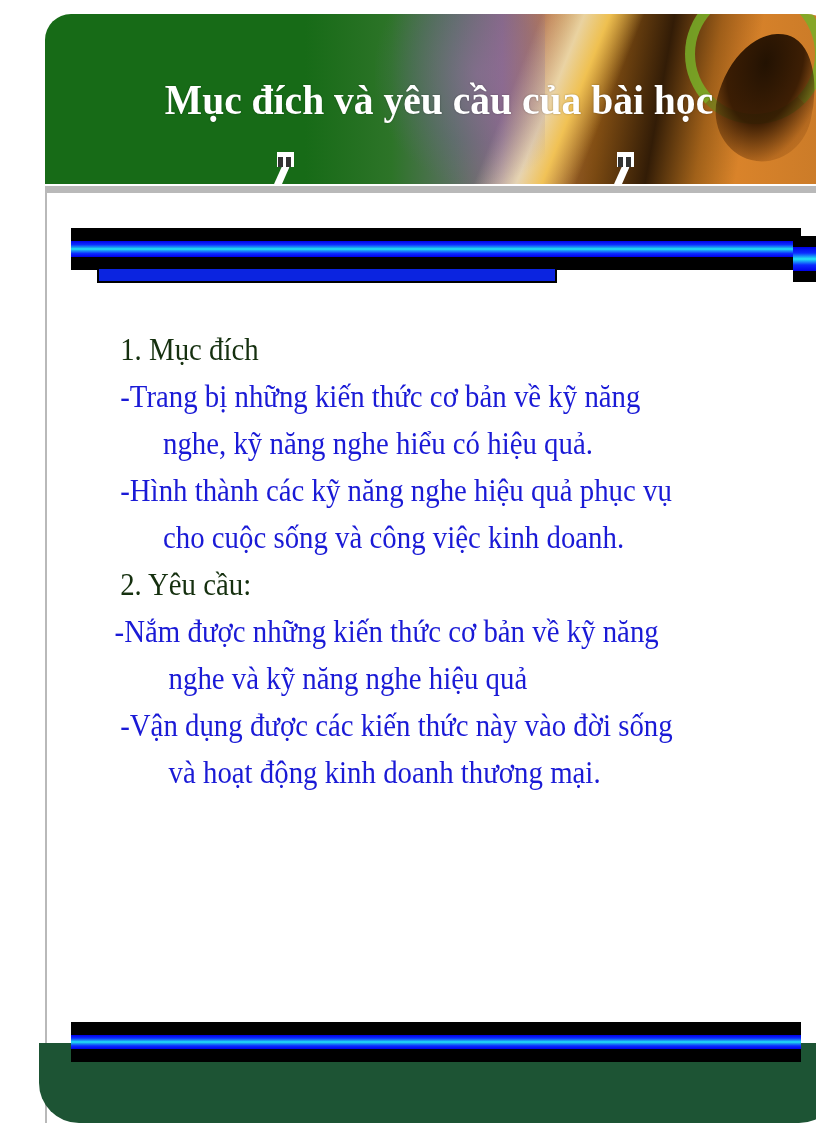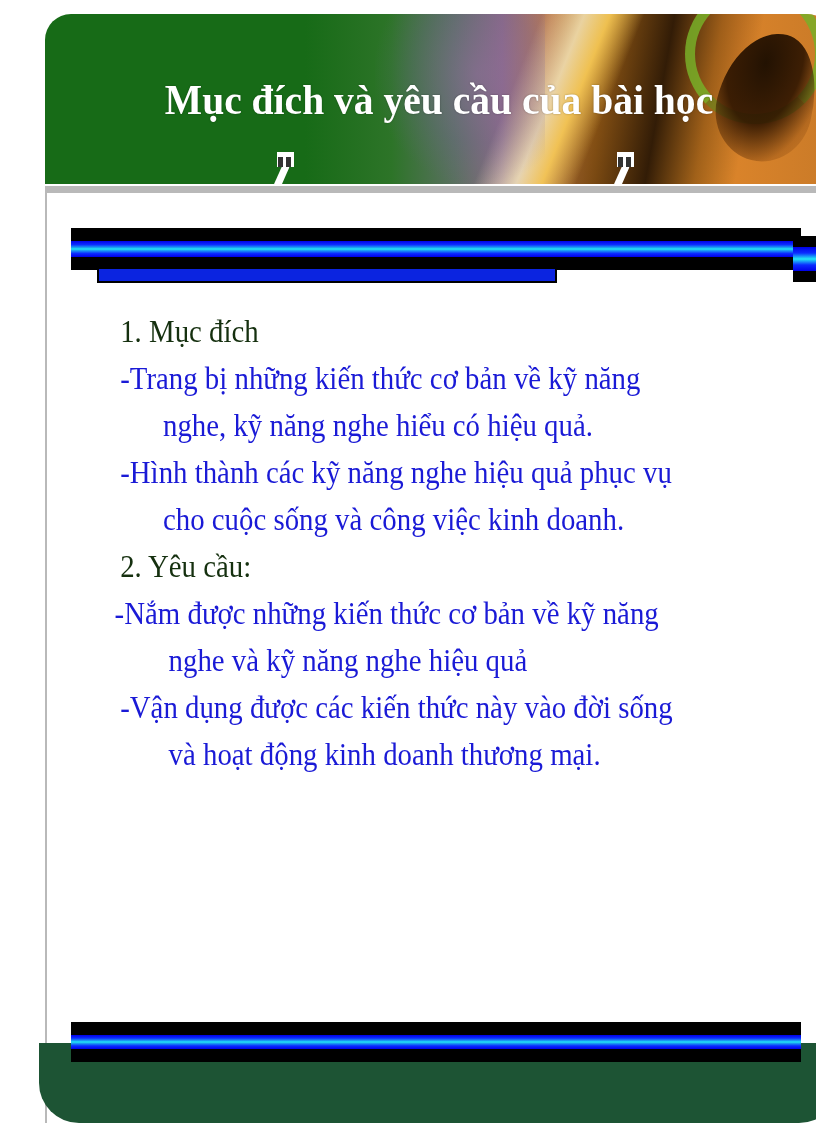--- a/index.html
+++ b/index.html
@@ -217,21 +217,21 @@
     height: 80px;
     background: #1d5434;
     border-bottom-left-radius: 40px;
     border-bottom-right-radius: 40px;
   }
 
   
   .body-text {
     position: absolute;
     left: 52px;
-    top: 308px;
+    top: 326px;
     width: 700px;
   }
   .line {
     font-family: "Liberation Serif", "DejaVu Serif", serif;
     font-size: 31px;
     line-height: 47px;
     white-space: nowrap;
     transform: scaleX(0.93);
     transform-origin: left center;
   }

